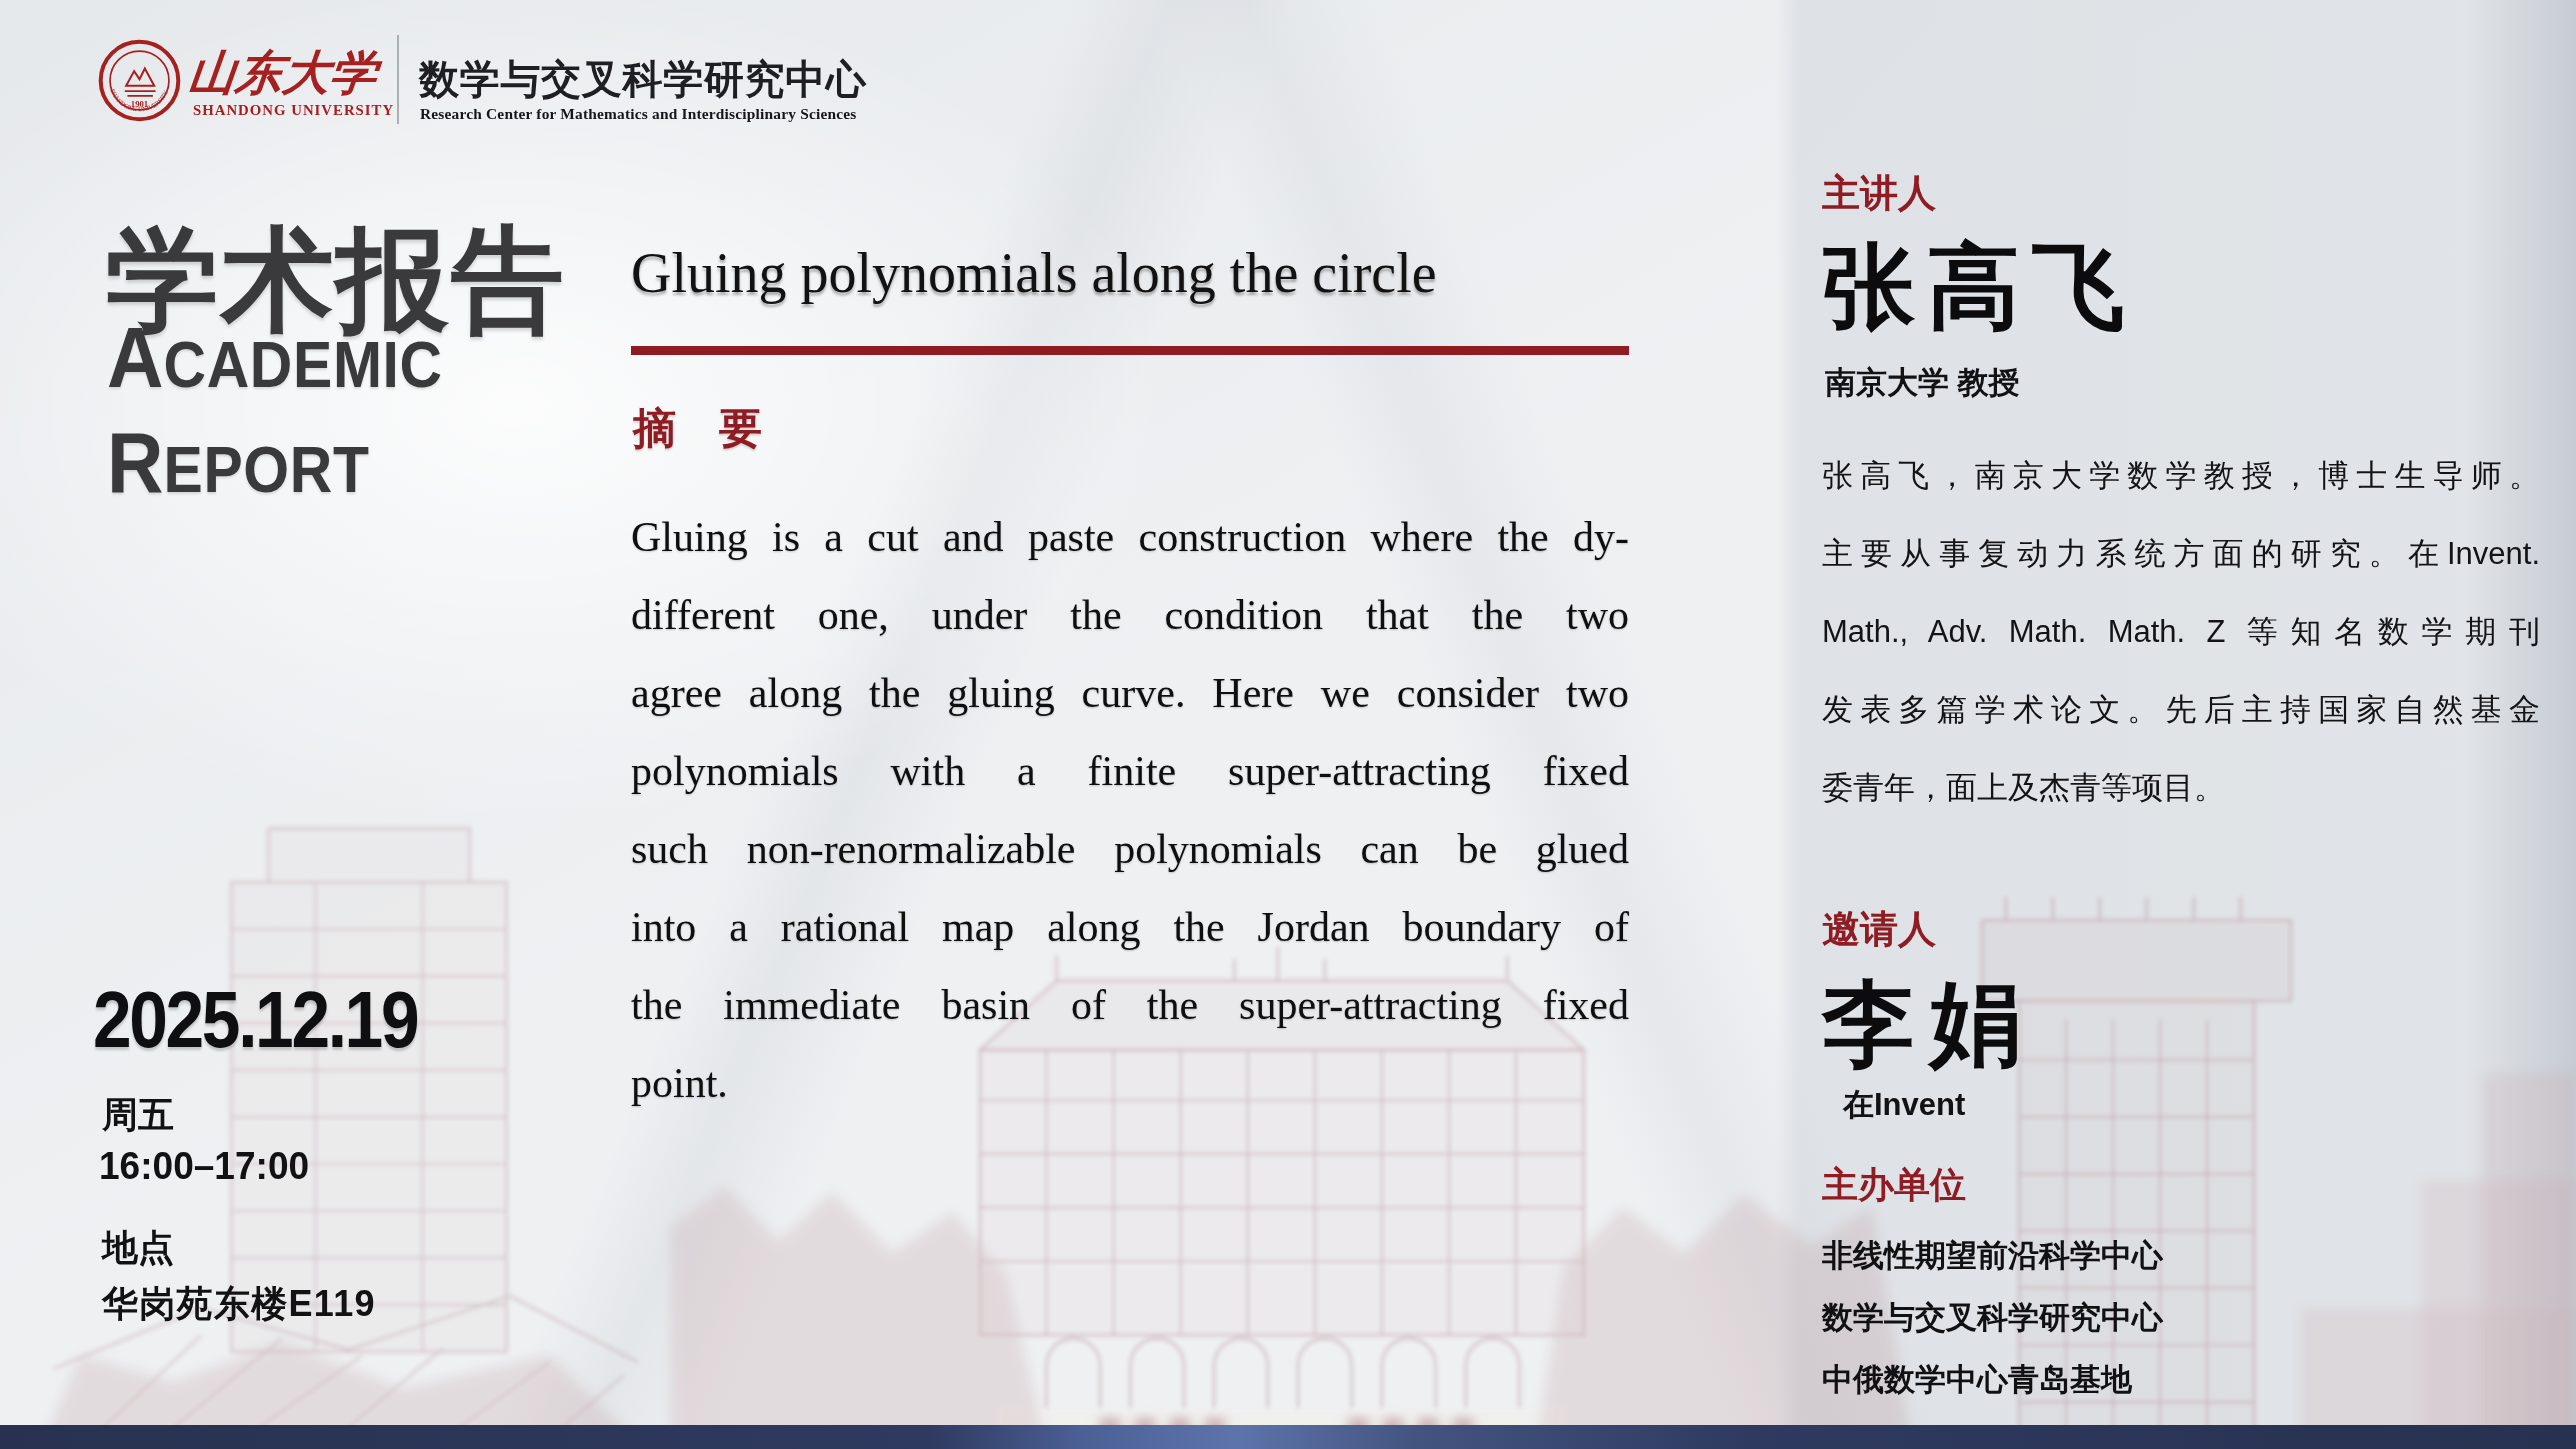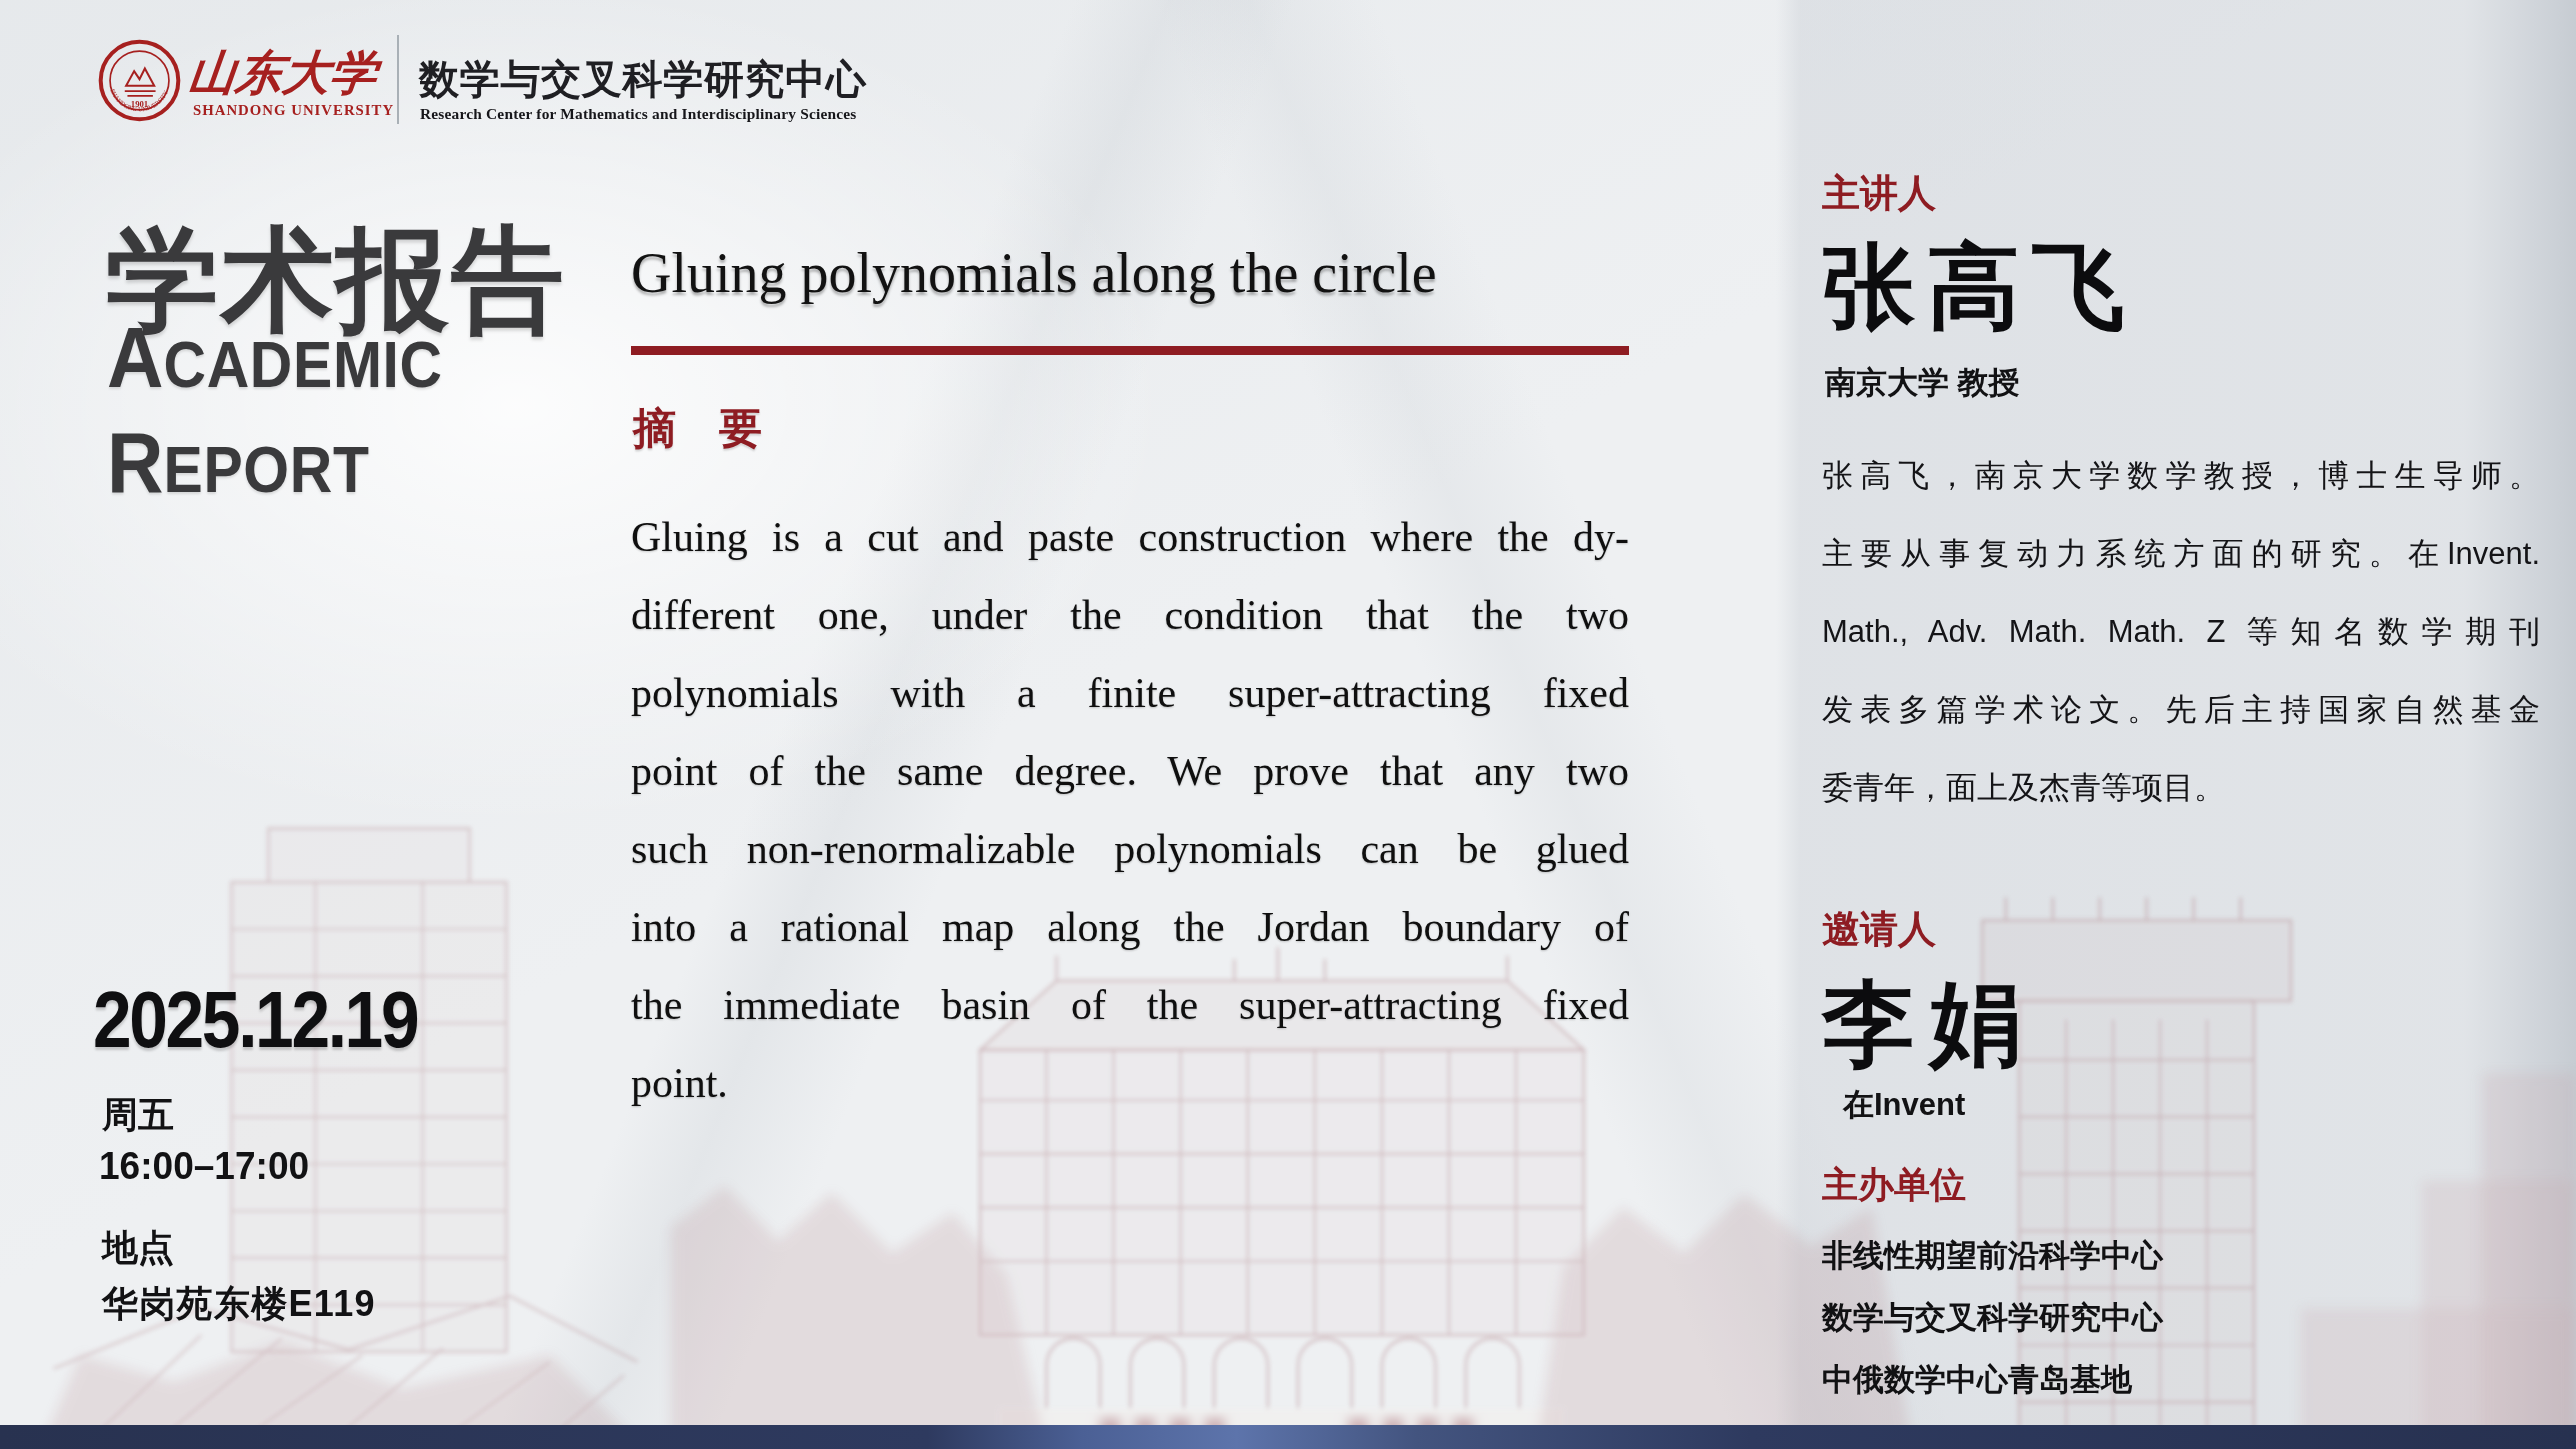--- a/index.html
+++ b/index.html
@@ -178,22 +178,22 @@
     <div class="abs time">16:00–17:00</div>
     <div class="abs loc-label">地点</div>
     <div class="abs loc">华岗苑东楼E119</div>
 
     <div class="abs title">Gluing polynomials along the circle</div>
     <div class="abs rule"></div>
     <div class="abs abs-label">摘　要</div>
     <div class="abs abstract">
       <div class="abs-line">Gluing is a cut and paste construction where the dy-</div>
       <div class="abs-line">different one, under the condition that the two</div>
+      <div class="abs-line">agree along the gluing curve. Here we consider two</div>
       <div class="abs-line">polynomials with a finite super-attracting fixed</div>
-      <div class="abs-line">point of the same degree. We prove that any two</div>
       <div class="abs-line">such non-renormalizable polynomials can be glued</div>
       <div class="abs-line">into a rational map along the Jordan boundary of</div>
       <div class="abs-line">the immediate basin of the super-attracting fixed</div>
       <div class="abs-line last">point.</div>
     </div>
 
     <div class="abs spk-label">主讲人</div>
     <div class="abs spk-name">张高飞</div>
     <div class="abs spk-aff">南京大学 教授</div>
     <div class="abs bio">

